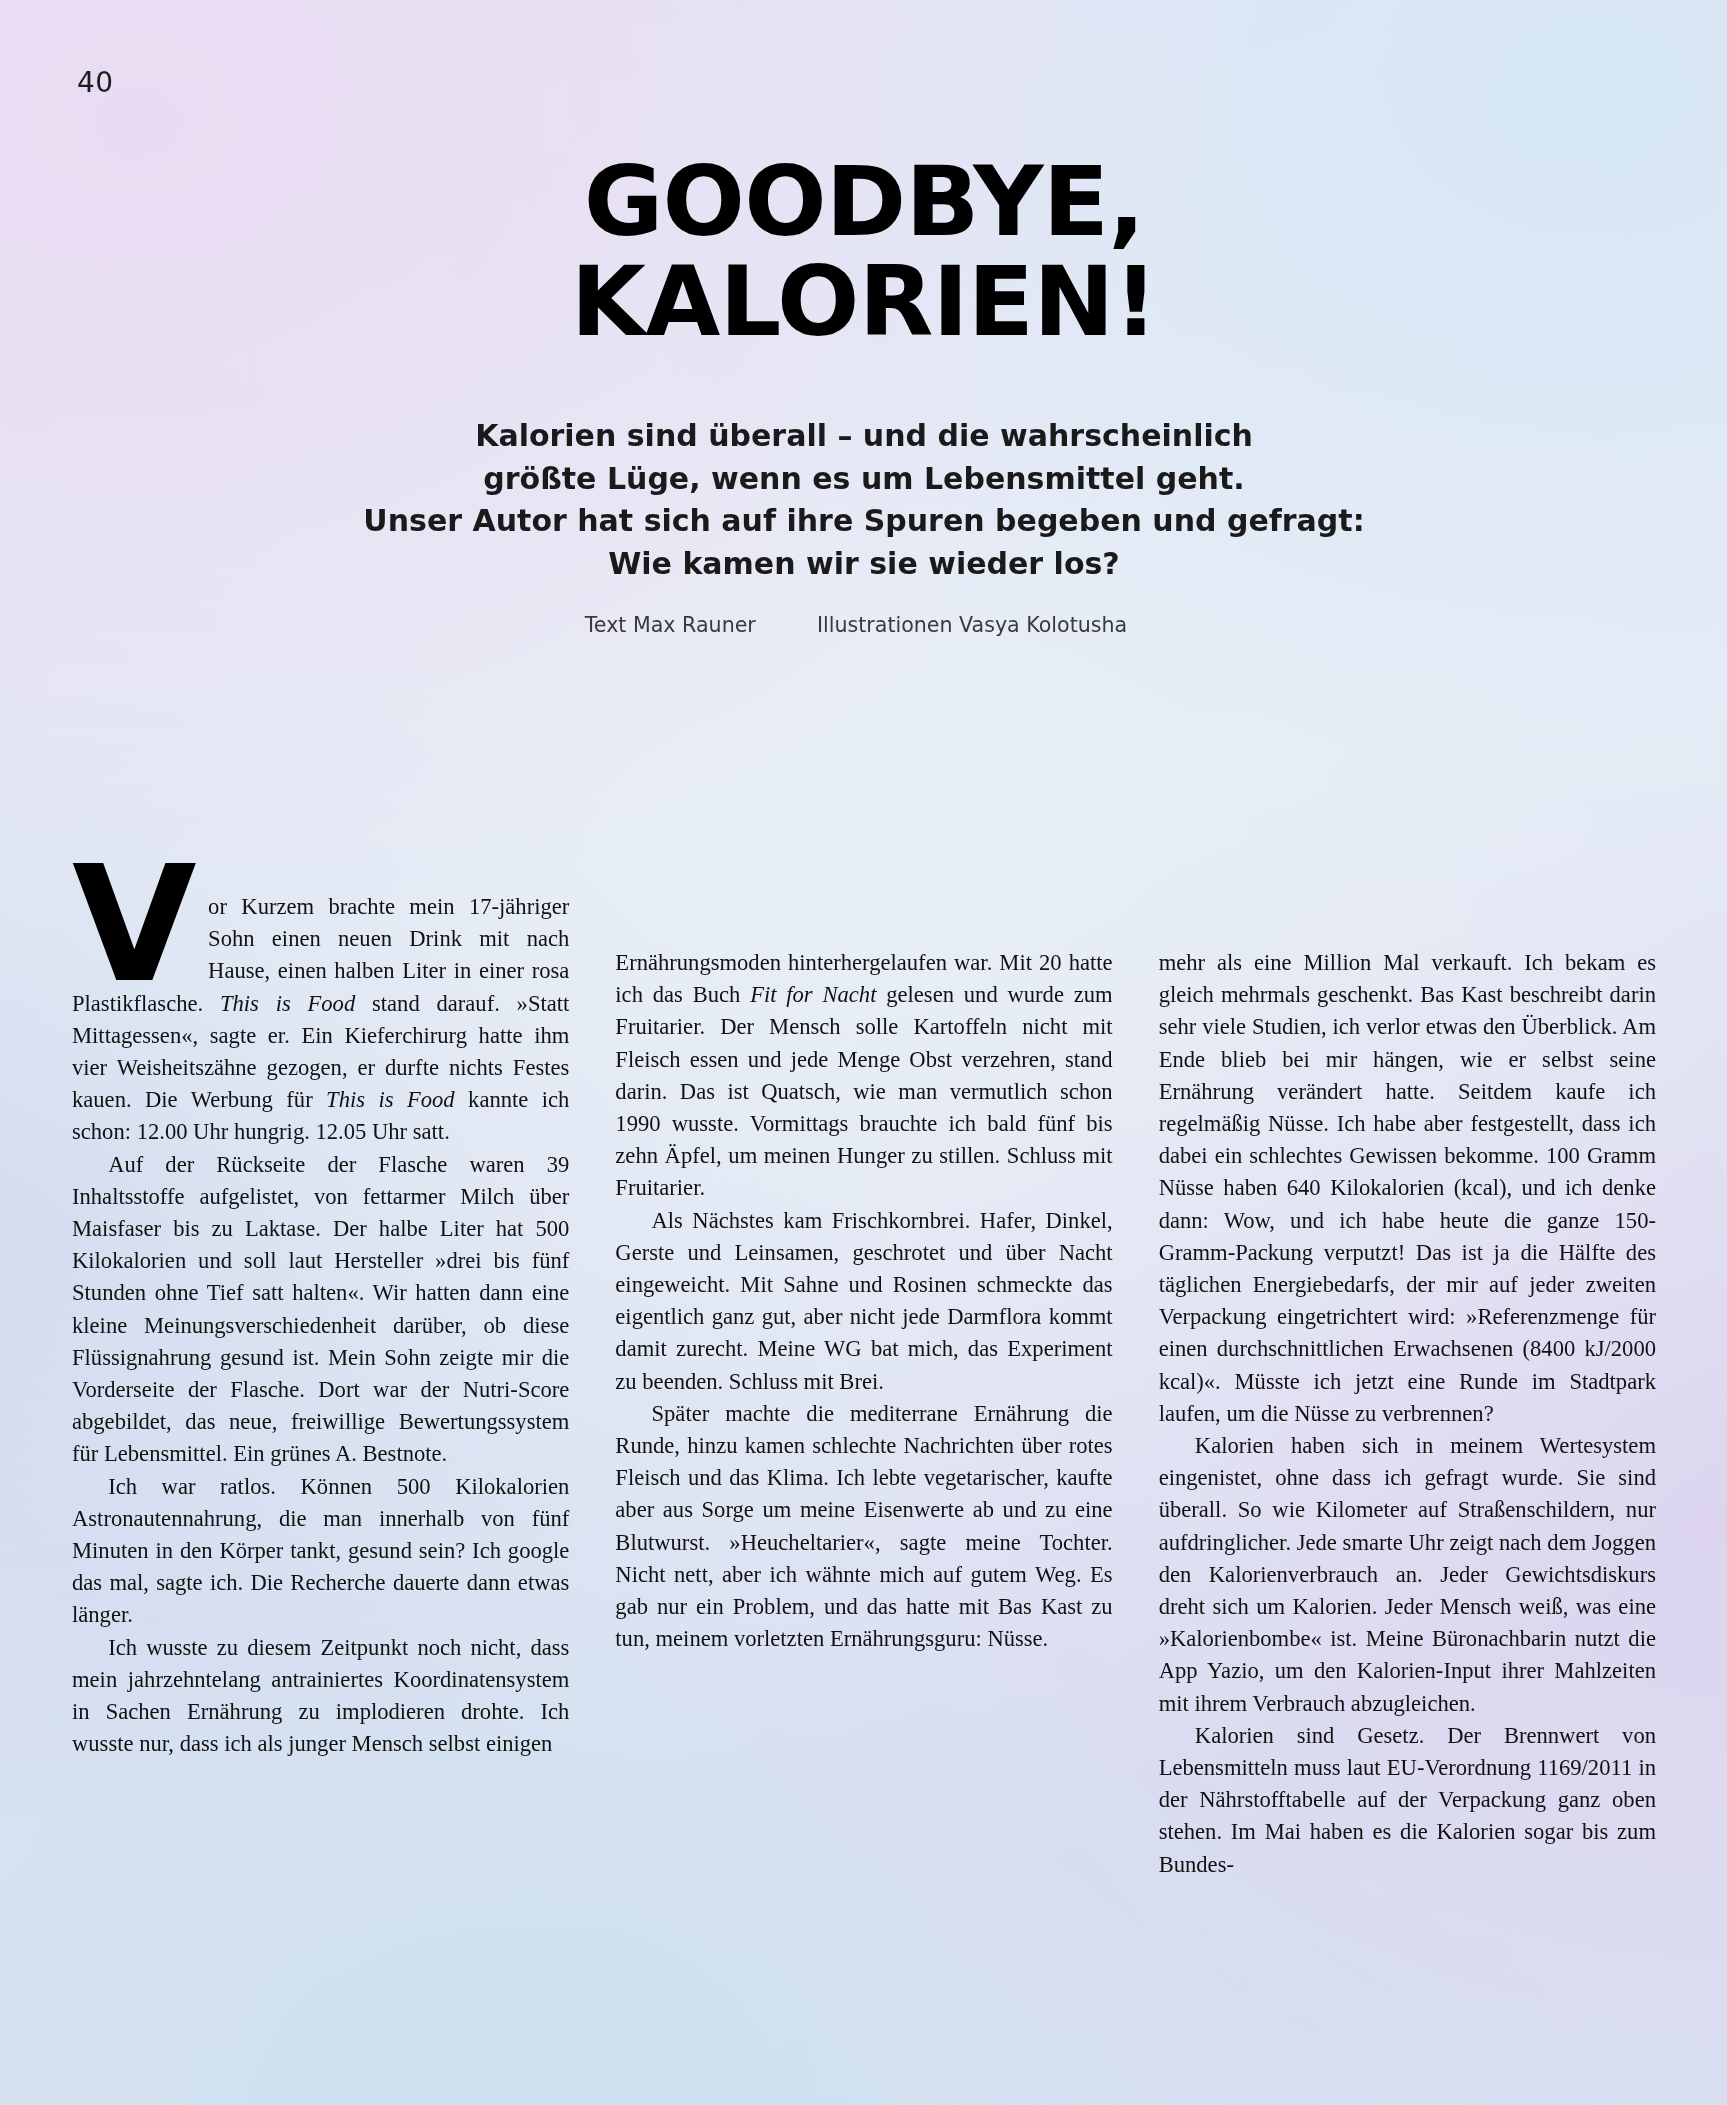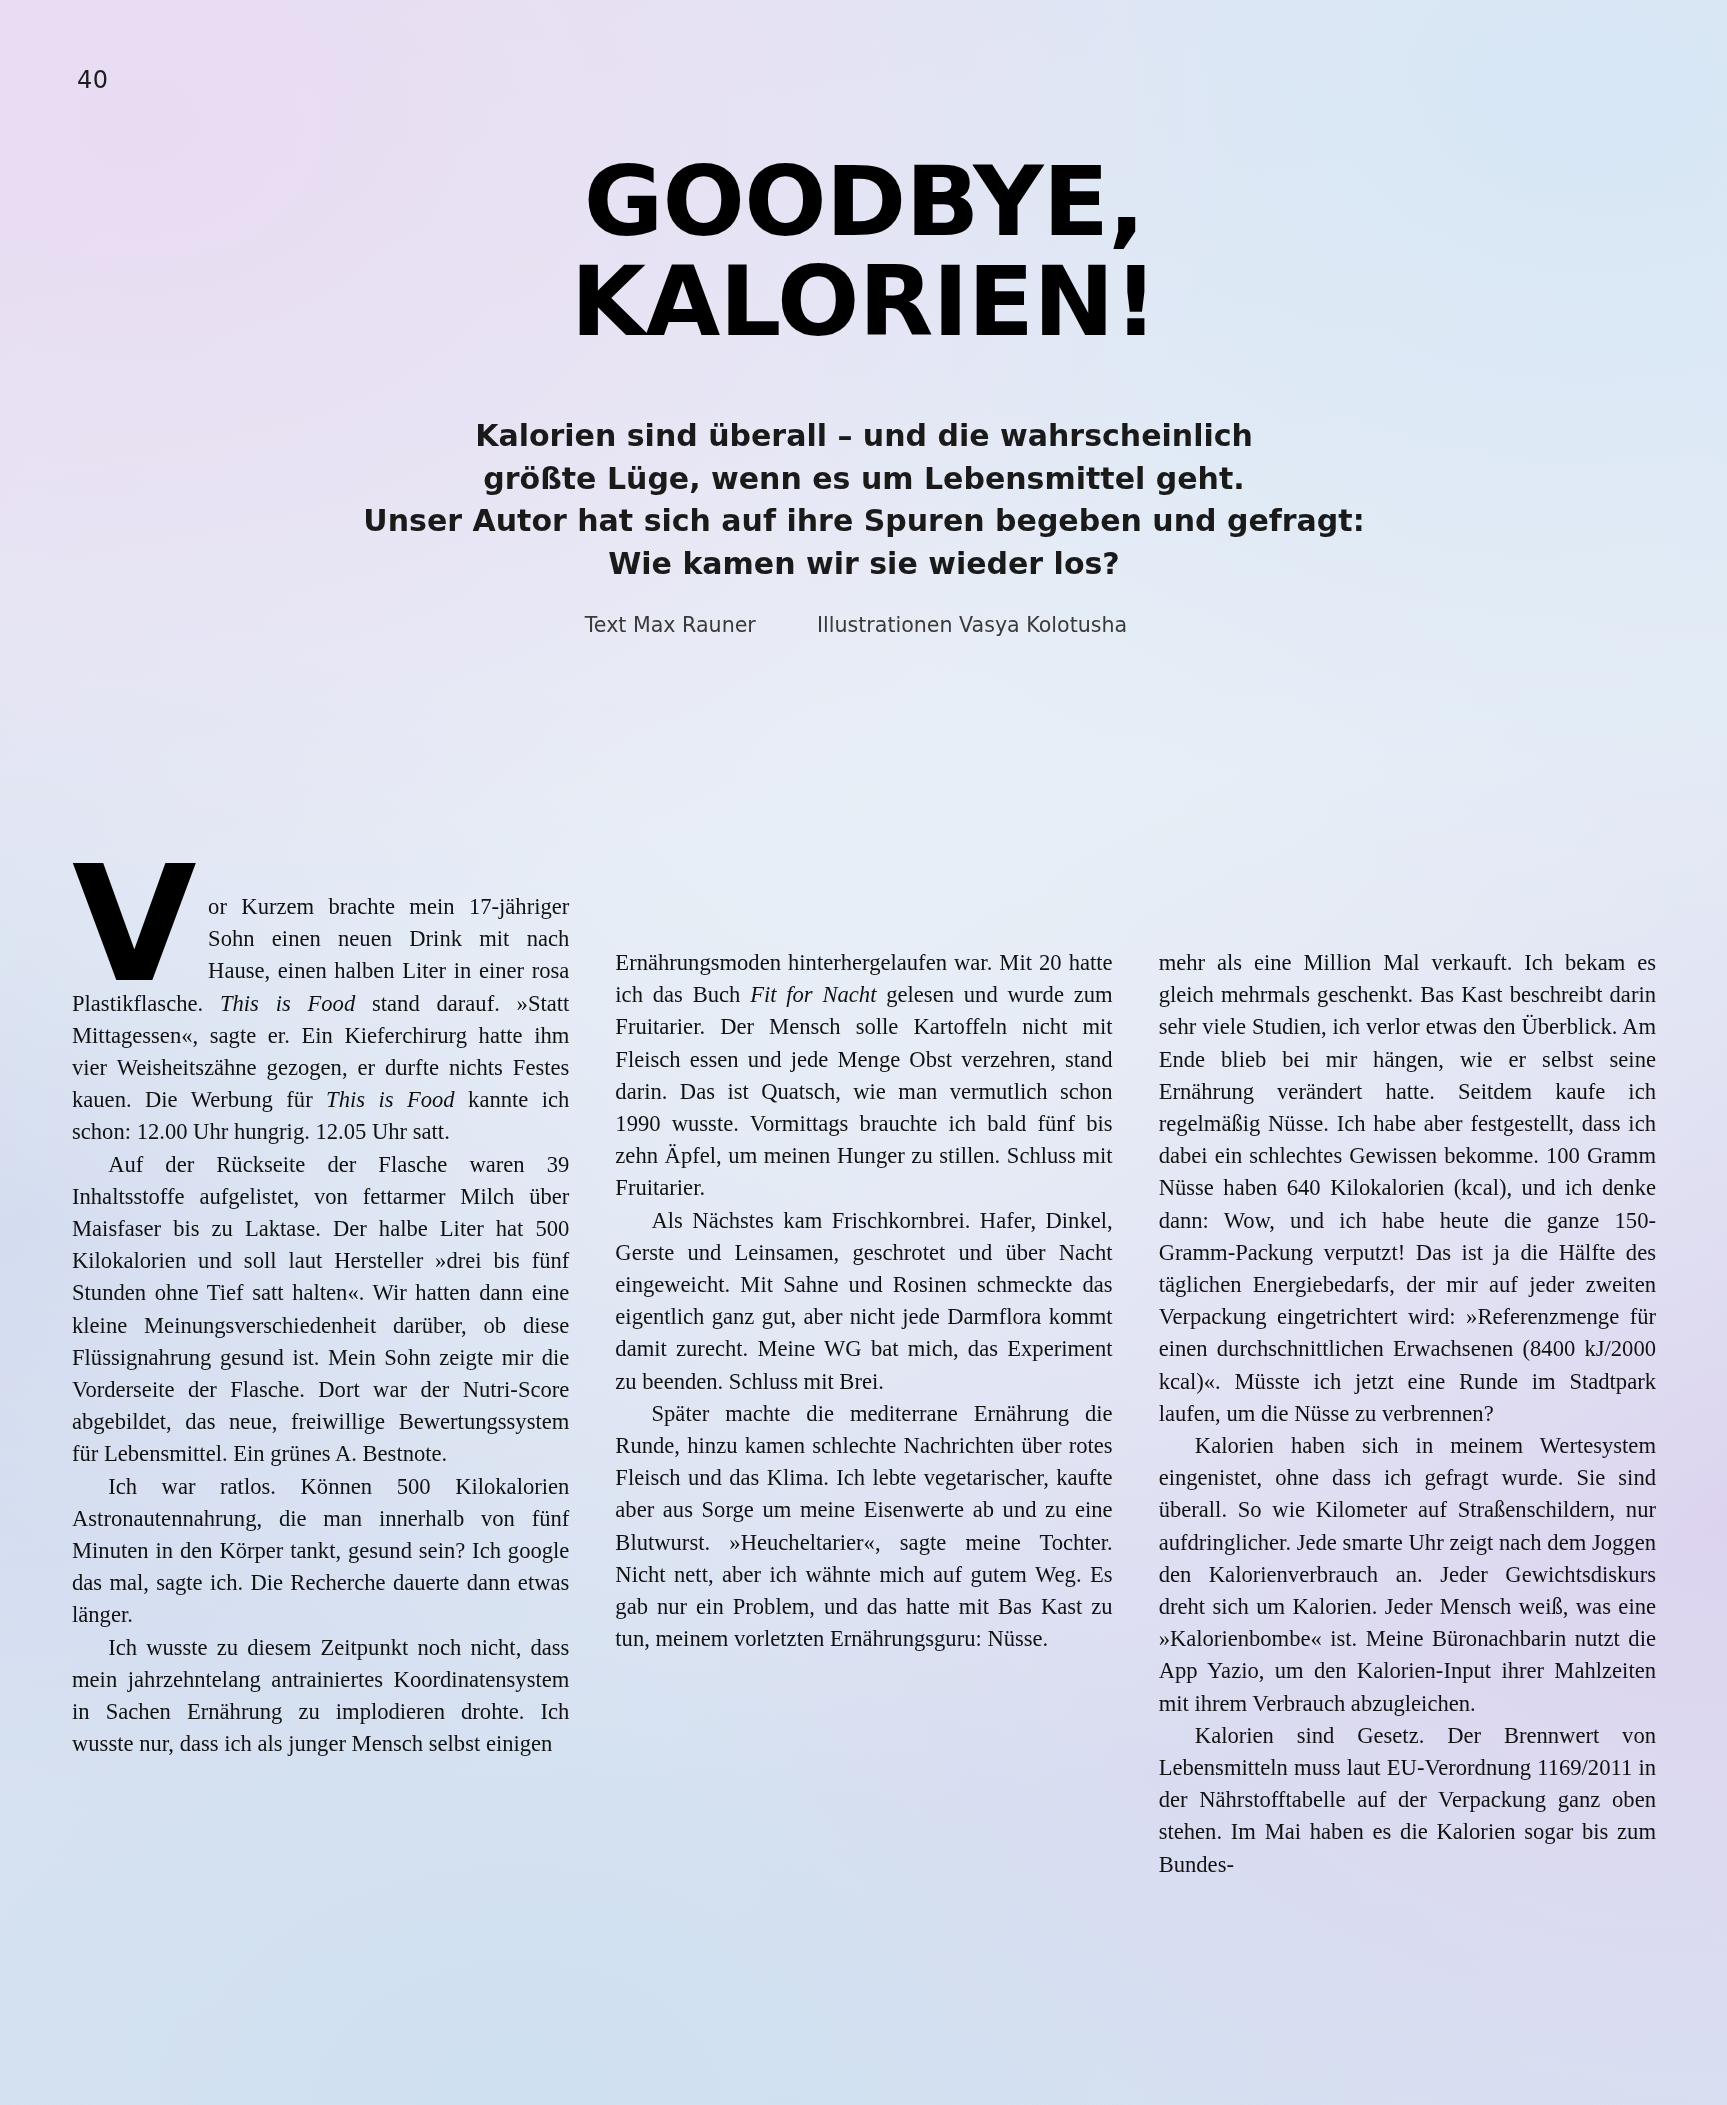--- a/index.html
+++ b/index.html
@@ -24,21 +24,21 @@
       radial-gradient(90% 55% at 2% 58%, #cfd8ee 0%, rgba(207,216,238,0) 55%),
       radial-gradient(110% 65% at 100% 72%, #dcd4ef 0%, rgba(220,212,239,0) 60%),
       radial-gradient(120% 70% at 30% 100%, #cfe0f0 0%, rgba(207,224,240,0) 60%),
       linear-gradient(170deg, #e5e2f3 0%, #e4edf6 40%, #dfe4f3 70%, #d8e2f2 100%);
   }
   .folio {
     position: absolute;
     left: 77px;
     top: 66px;
     font-family: "DejaVu Sans", sans-serif;
-    font-size: 24px;
+    font-size: 28px;
     letter-spacing: 0.4px;
     color: #1c1c1c;
   }
   .headline {
     position: absolute;
     left: 0;
     right: 0;
     top: 152px;
     text-align: center;
     font-family: "DejaVu Sans", sans-serif;

